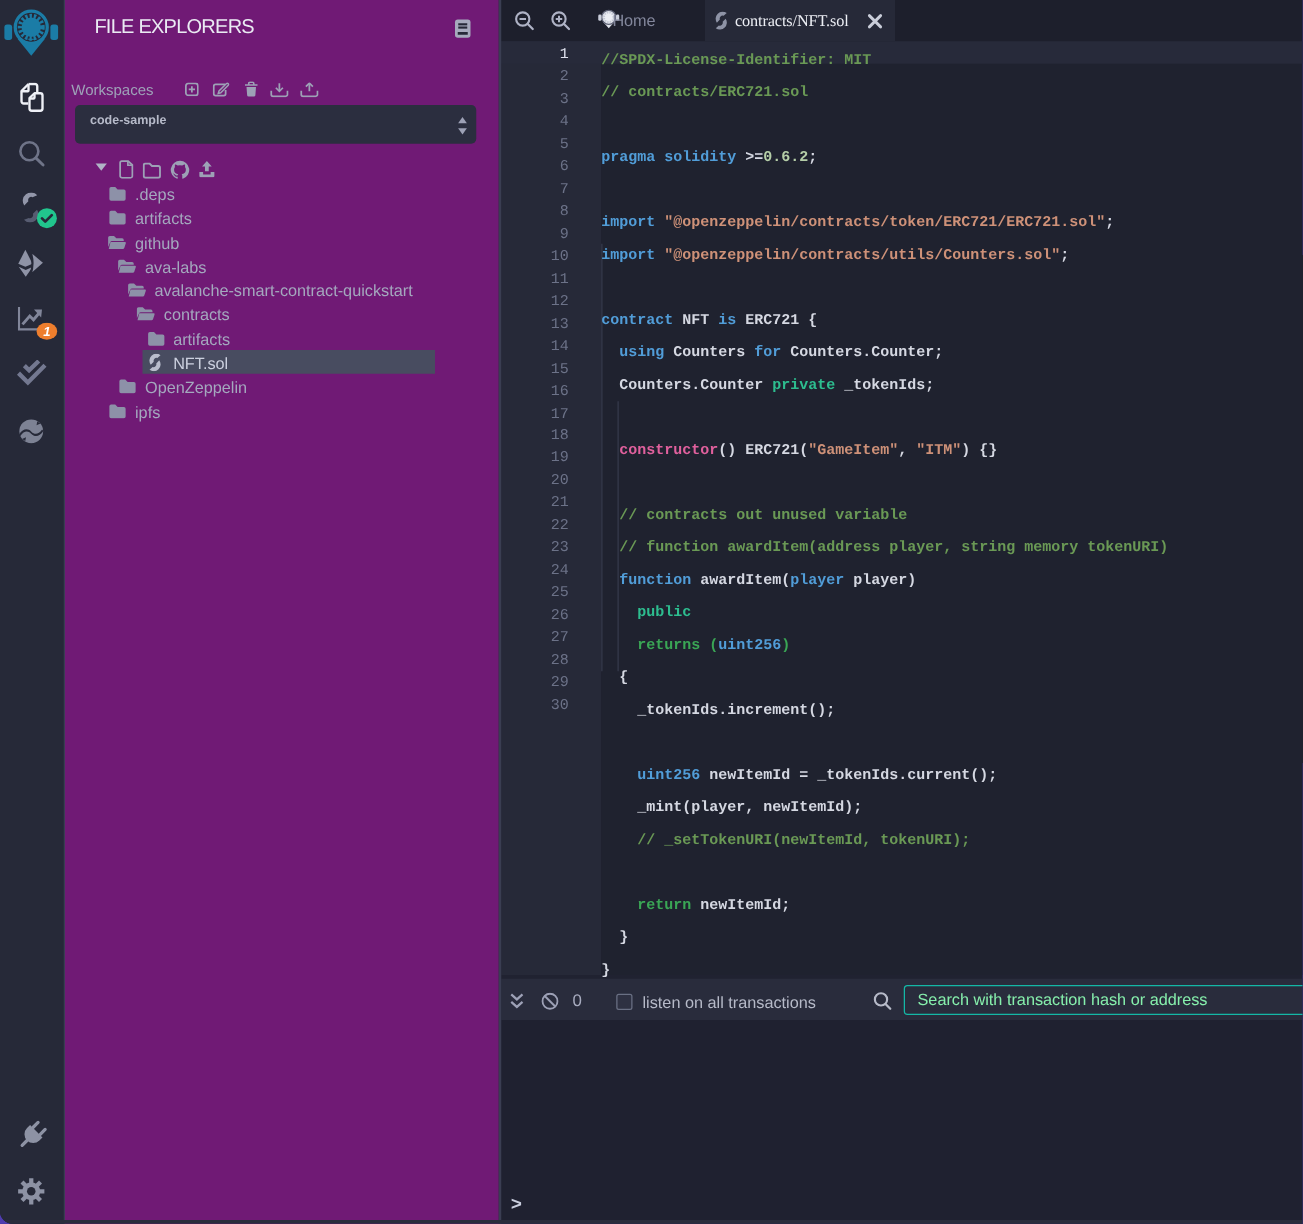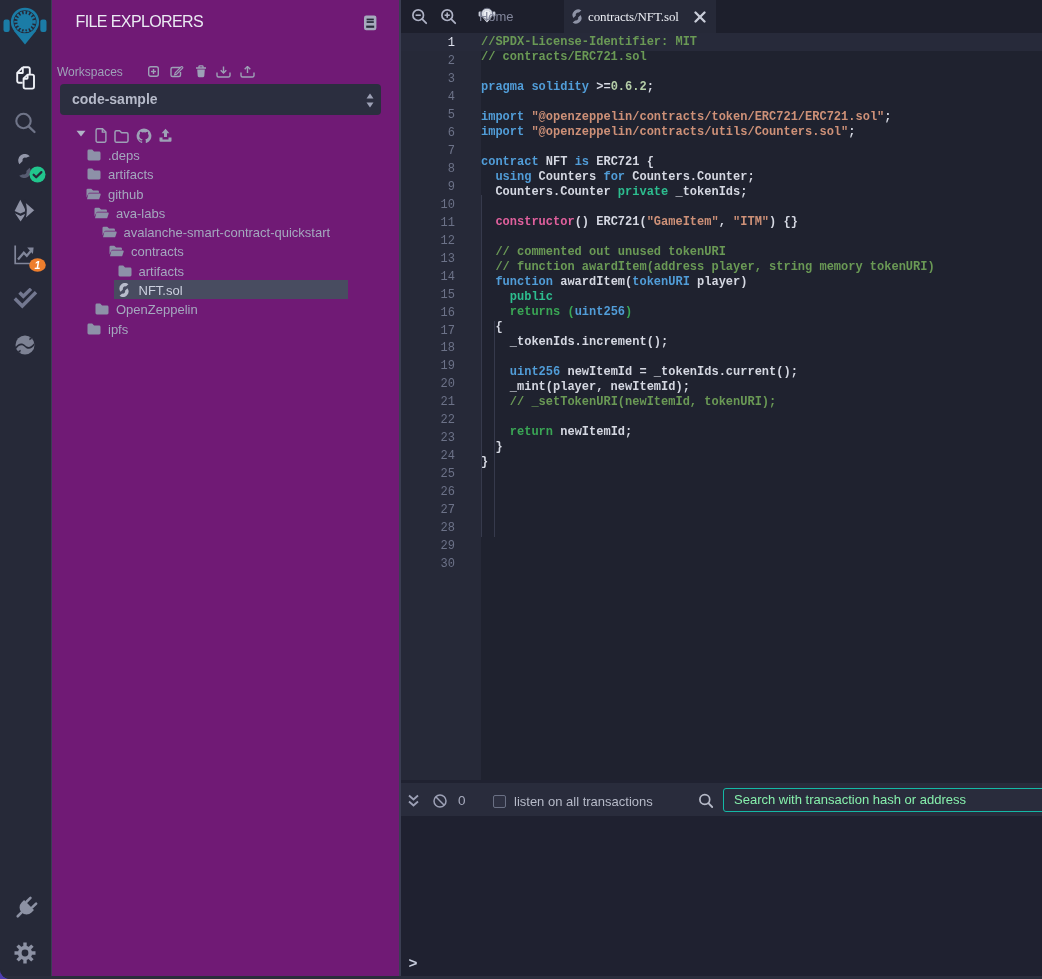--- a/index.html
+++ b/index.html
@@ -11,40 +11,40 @@
 
   
   .iconbar { left:0; top:0; width:52px; height:979px; background:#262938;
              border-right:1.5px solid #3a3e52; }
 
   
   .panel { left:52px; top:0; width:347px; height:979px; background:#701a75; }
   .ptitle { left:23.5px; top:13px; font-size:16px; color:#eaebf3; letter-spacing:-0.6px; font-weight:400; }
   .wslabel { left:5px; top:65px; font-size:12px; color:#9ea2b8; }
   .dropdown { left:8px; top:84px; width:321px; height:31px; background:#2b2e3f; border-radius:4px; }
-  .ddtext { left:20px; top:91px; font-size:14px; font-weight:700; color:#b6bac9; }
+  .ddtext { left:20px; top:91px; font-size:10px; font-weight:700; color:#b6bac9; }
   .tree { font-size:13px; color:#a4a8be; }
   .trow { position:absolute; height:19px; line-height:19px; }
   .sel { left:62px; top:279.5px; width:234px; height:19.5px; background:#484c60; }
   .seltext { color:#ccd0df; }
 
   
   .maindiv { left:399px; top:0; width:1.5px; height:979px; background:#3a3e52; }
   .tabbar { left:400.5px; top:0; width:641.5px; height:33px; background:#1d1f2c; }
   .activetab { left:564px; top:0; width:152px; height:33px; background:#262938; }
   .tabtext { font-size:13px; letter-spacing:-0.1px; }
   .hometext { color:#82869b; }
   .acttext { color:#eceef4;font-family:Liberation Serif, serif; }
 
   .gutter { left:400.5px; top:33px; width:80.5px; height:747px; background:#262938; }
   .codearea { left:481px; top:33px; width:561px; height:747px; background:#1f222f; }
   .curline { left:400.5px; top:33px; width:641.5px; height:18px; background:#272a3a; }
 
   pre.codes { position:absolute; left:481px; top:35px; font-family:"Liberation Mono",monospace;
-              font-size:12px; line-height:15px; font-weight:700; color:#d5d8e2; }
+              font-size:12px; line-height:26px; font-weight:700; color:#d5d8e2; }
   pre.gnums { position:absolute; left:400px; top:35px; width:55px; text-align:right;
               font-family:"Liberation Mono",monospace; font-size:12px; line-height:17.97px;
               font-weight:400; color:#6c7288; }
   .c { color:#6a9955; } 
   .k { color:#519dd8; } 
   .s { color:#ce9178; } 
   .n { color:#b5cea8; } 
   .p { color:#e0609d; } 
   .g { color:#3aa655;text-align:right; } 
   .t { color:#2dbd8f; } 
@@ -111,23 +111,23 @@
 
 <span class="k">import</span> <span class="s">"@openzeppelin/contracts/token/ERC721/ERC721.sol"</span>;
 <span class="k">import</span> <span class="s">"@openzeppelin/contracts/utils/Counters.sol"</span>;
 
 <span class="k">contract</span> NFT <span class="k">is</span> ERC721 {
   <span class="k">using</span> Counters <span class="k">for</span> Counters.Counter;
   Counters.Counter <span class="t">private</span> _tokenIds;
 
   <span class="p">constructor</span>() ERC721(<span class="s">"GameItem"</span>, <span class="s">"ITM"</span>) {}
 
-  <span class="c">// commented out unused tokenURI</span>
+  <span class="c">// contracts out unused variable</span>
   <span class="c">// function awardItem(address player, string memory tokenURI)</span>
-  <span class="k">function</span> awardItem(<span class="k">tokenURI</span> player)
+  <span class="k">function</span> awardItem(<span class="k">player</span> player)
     <span class="t">public</span>
     <span class="g">returns (</span><span class="k">uint256</span><span class="g">)</span>
   {
     _tokenIds.increment();
 
     <span class="k">uint256</span> newItemId = _tokenIds.current();
     _mint(player, newItemId);
     <span class="c">// _setTokenURI(newItemId, tokenURI);</span>
 
     <span class="g">return</span> newItemId;
@@ -148,21 +148,21 @@
       <line x1="7.2" y1="4.6" x2="7.2" y2="9.8" stroke="#aeb2c5" stroke-width="1.6"></line>
     </svg>
 
     <svg class="abs" style="left:478px; top:6px;" width="18" height="20" viewBox="0 0 18 20">
       <path d="M4.5,11.5 L9,16.5 L13.5,11.5 Z" fill="#dfe2ea"></path>
       <circle cx="9" cy="7.8" r="5.6" fill="#dfe2ea" stroke="#5d6175" stroke-width="1"></circle>
       <circle cx="9" cy="7.8" r="3.8" fill="#eceef4" stroke="#c3c7d4" stroke-width="1.6" stroke-dasharray="1,1"></circle>
       <rect x="0.6" y="5.6" width="2.6" height="5" rx="1.1" fill="#c9cdda"></rect>
       <rect x="14.8" y="5.6" width="2.6" height="5" rx="1.1" fill="#c9cdda"></rect>
     </svg>
-    <div class="abs tabtext hometext" style="left:479px; top:9px;">Home</div>
+    <div class="abs tabtext hometext" style="left:490px; top:9px;">Home</div>
 
     <svg class="abs" style="left:571px; top:9px;" width="12" height="15" viewBox="0 0 12 15">
       <path d="M10.4,1.4 a5.6 5.6 0 0 0 -7.9 7.7 l2.4,-2.5 a2.35 2.35 0 0 1 3,-3 z" fill="#8e93a6"></path>
       <path d="M1.6,13.6 a5.6 5.6 0 0 0 7.9,-7.7 l-2.4,2.5 a2.35 2.35 0 0 1 -3,3 z" fill="#8e93a6"></path>
     </svg>
     <div class="abs tabtext acttext" style="left:588px; top:9px;">contracts/NFT.sol</div>
     <svg class="abs" style="left:694px; top:11px;" width="12" height="12" viewBox="0 0 12 12">
       <g stroke="#c9cdd9" stroke-width="2.3" stroke-linecap="round">
         <line x1="1.5" y1="1.5" x2="10.5" y2="10.5"></line>
         <line x1="10.5" y1="1.5" x2="1.5" y2="10.5"></line>

